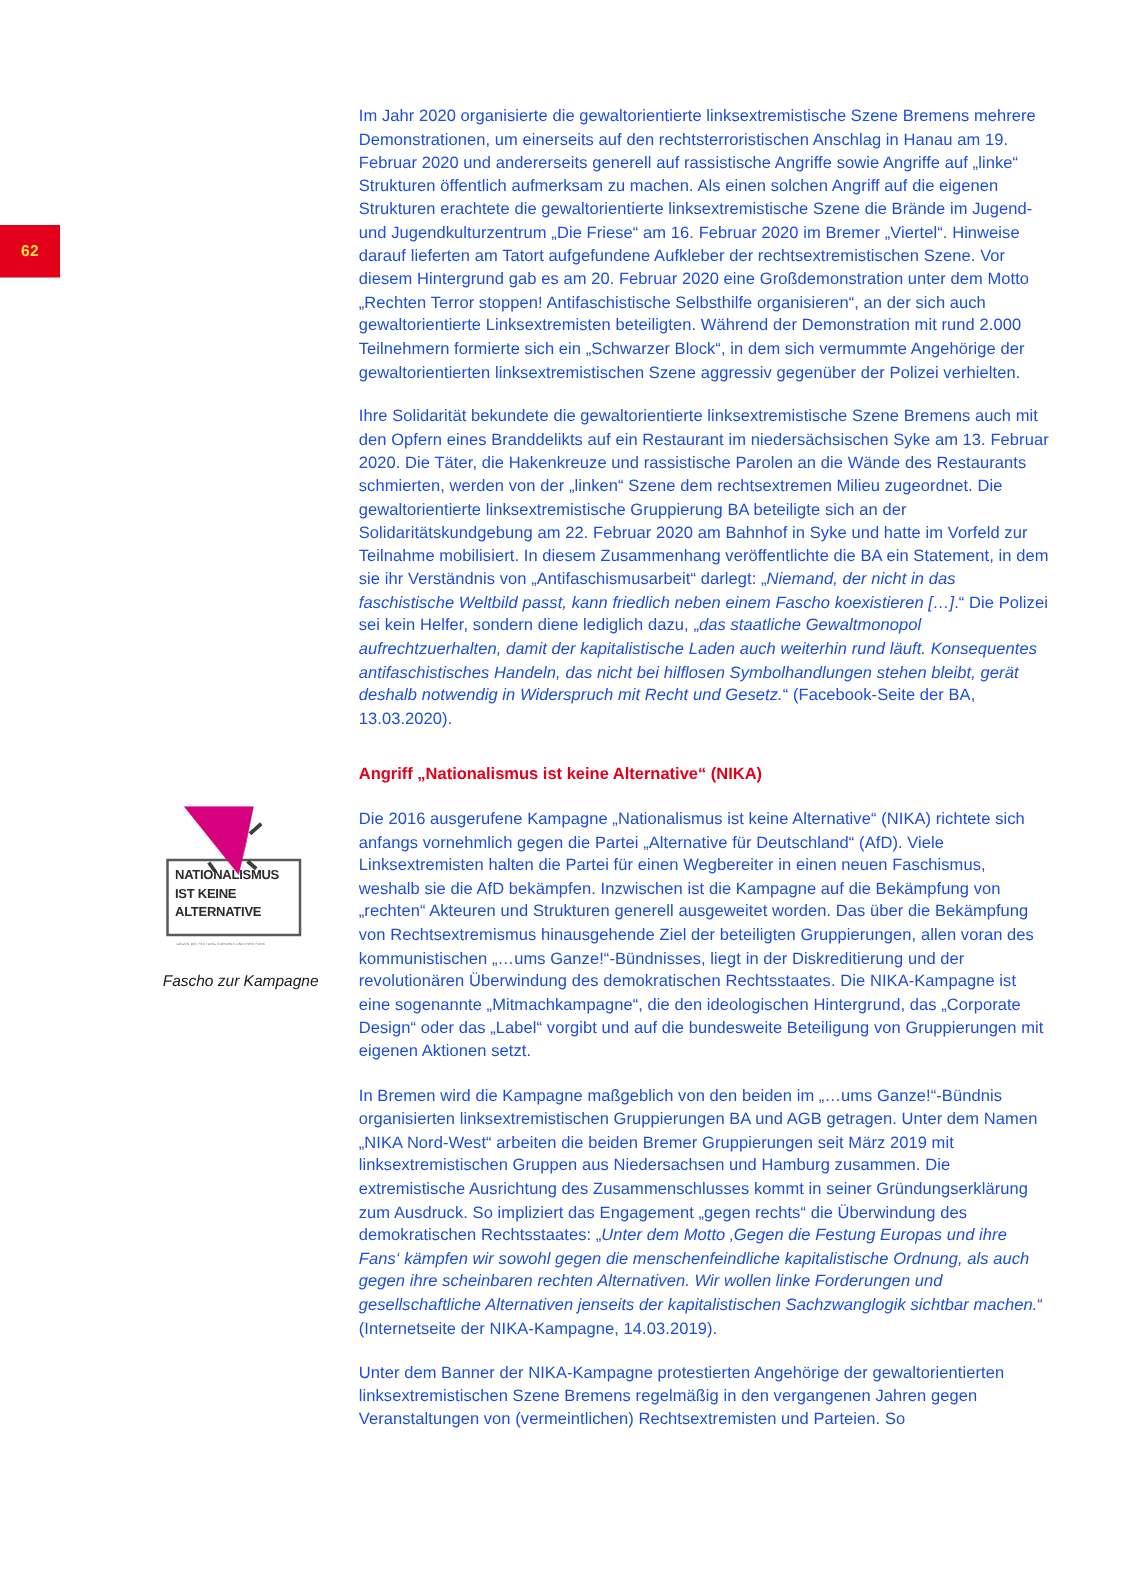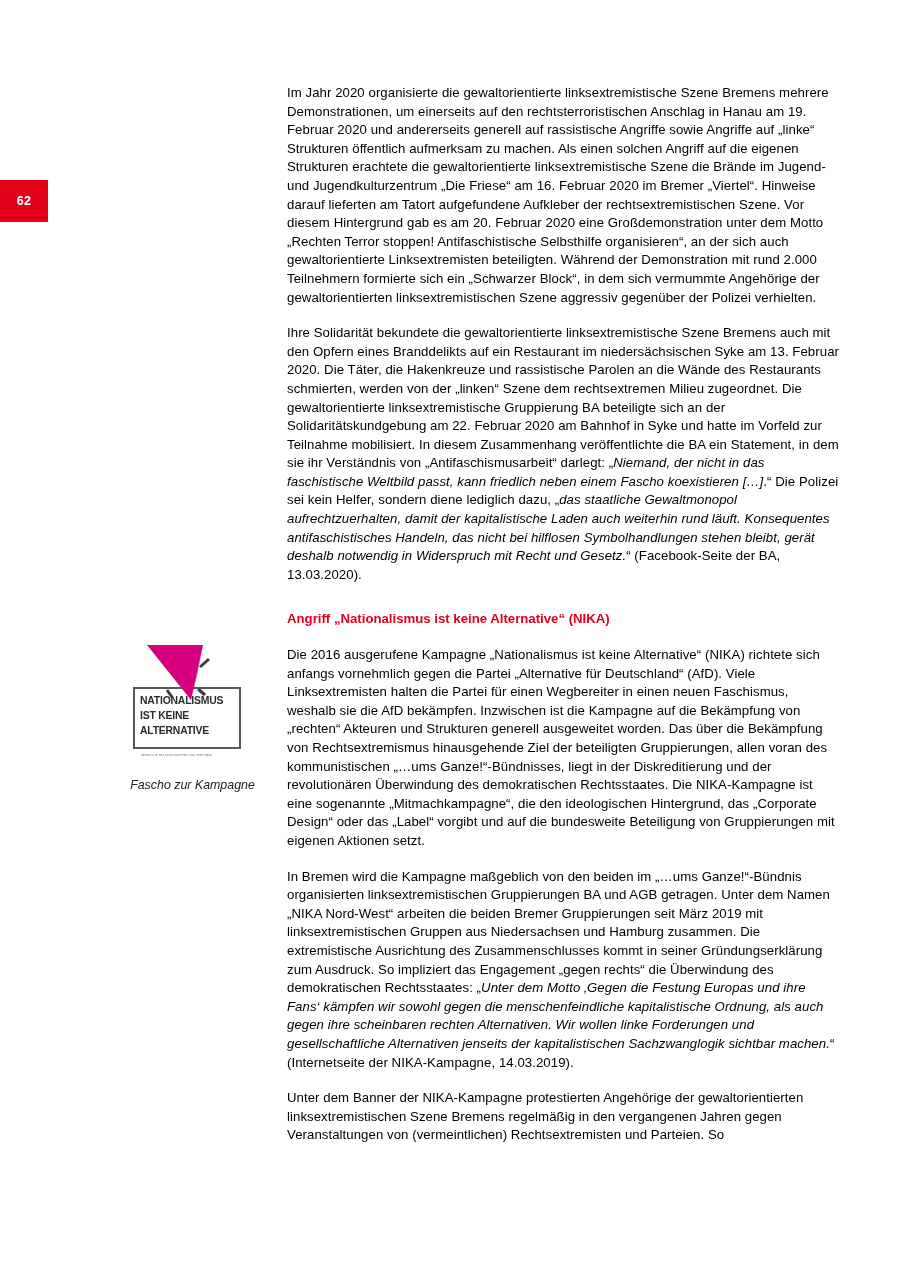--- a/index.html
+++ b/index.html
@@ -17,41 +17,41 @@
   }
 
   
   .page-tab {
     position: absolute;
     left: 0;
     top: 180px;
     width: 48px;
     height: 42px;
     background: #e2001a;
-    color: #ffffff;
+    color: #fde047;
     font-size: 12.5px;
     font-weight: bold;
     display: flex;
     align-items: center;
     justify-content: center;
     letter-spacing: 0.3px;
   }
 
   
   .text-column {
     position: absolute;
     left: 287px;
     top: 84px;
     width: 553px;
   }
 
   .para {
     font-size: 13.2px;
     line-height: 18.6px;
-    color: #000000;
+    color: #1d4ed8;
     margin: 0 0 17px 0;
     text-align: left;
     letter-spacing: 0.005em;
   }
   .para.tight {
     margin-bottom: 0;
   }
   .para i, .para em {
     font-style: italic;
   }

